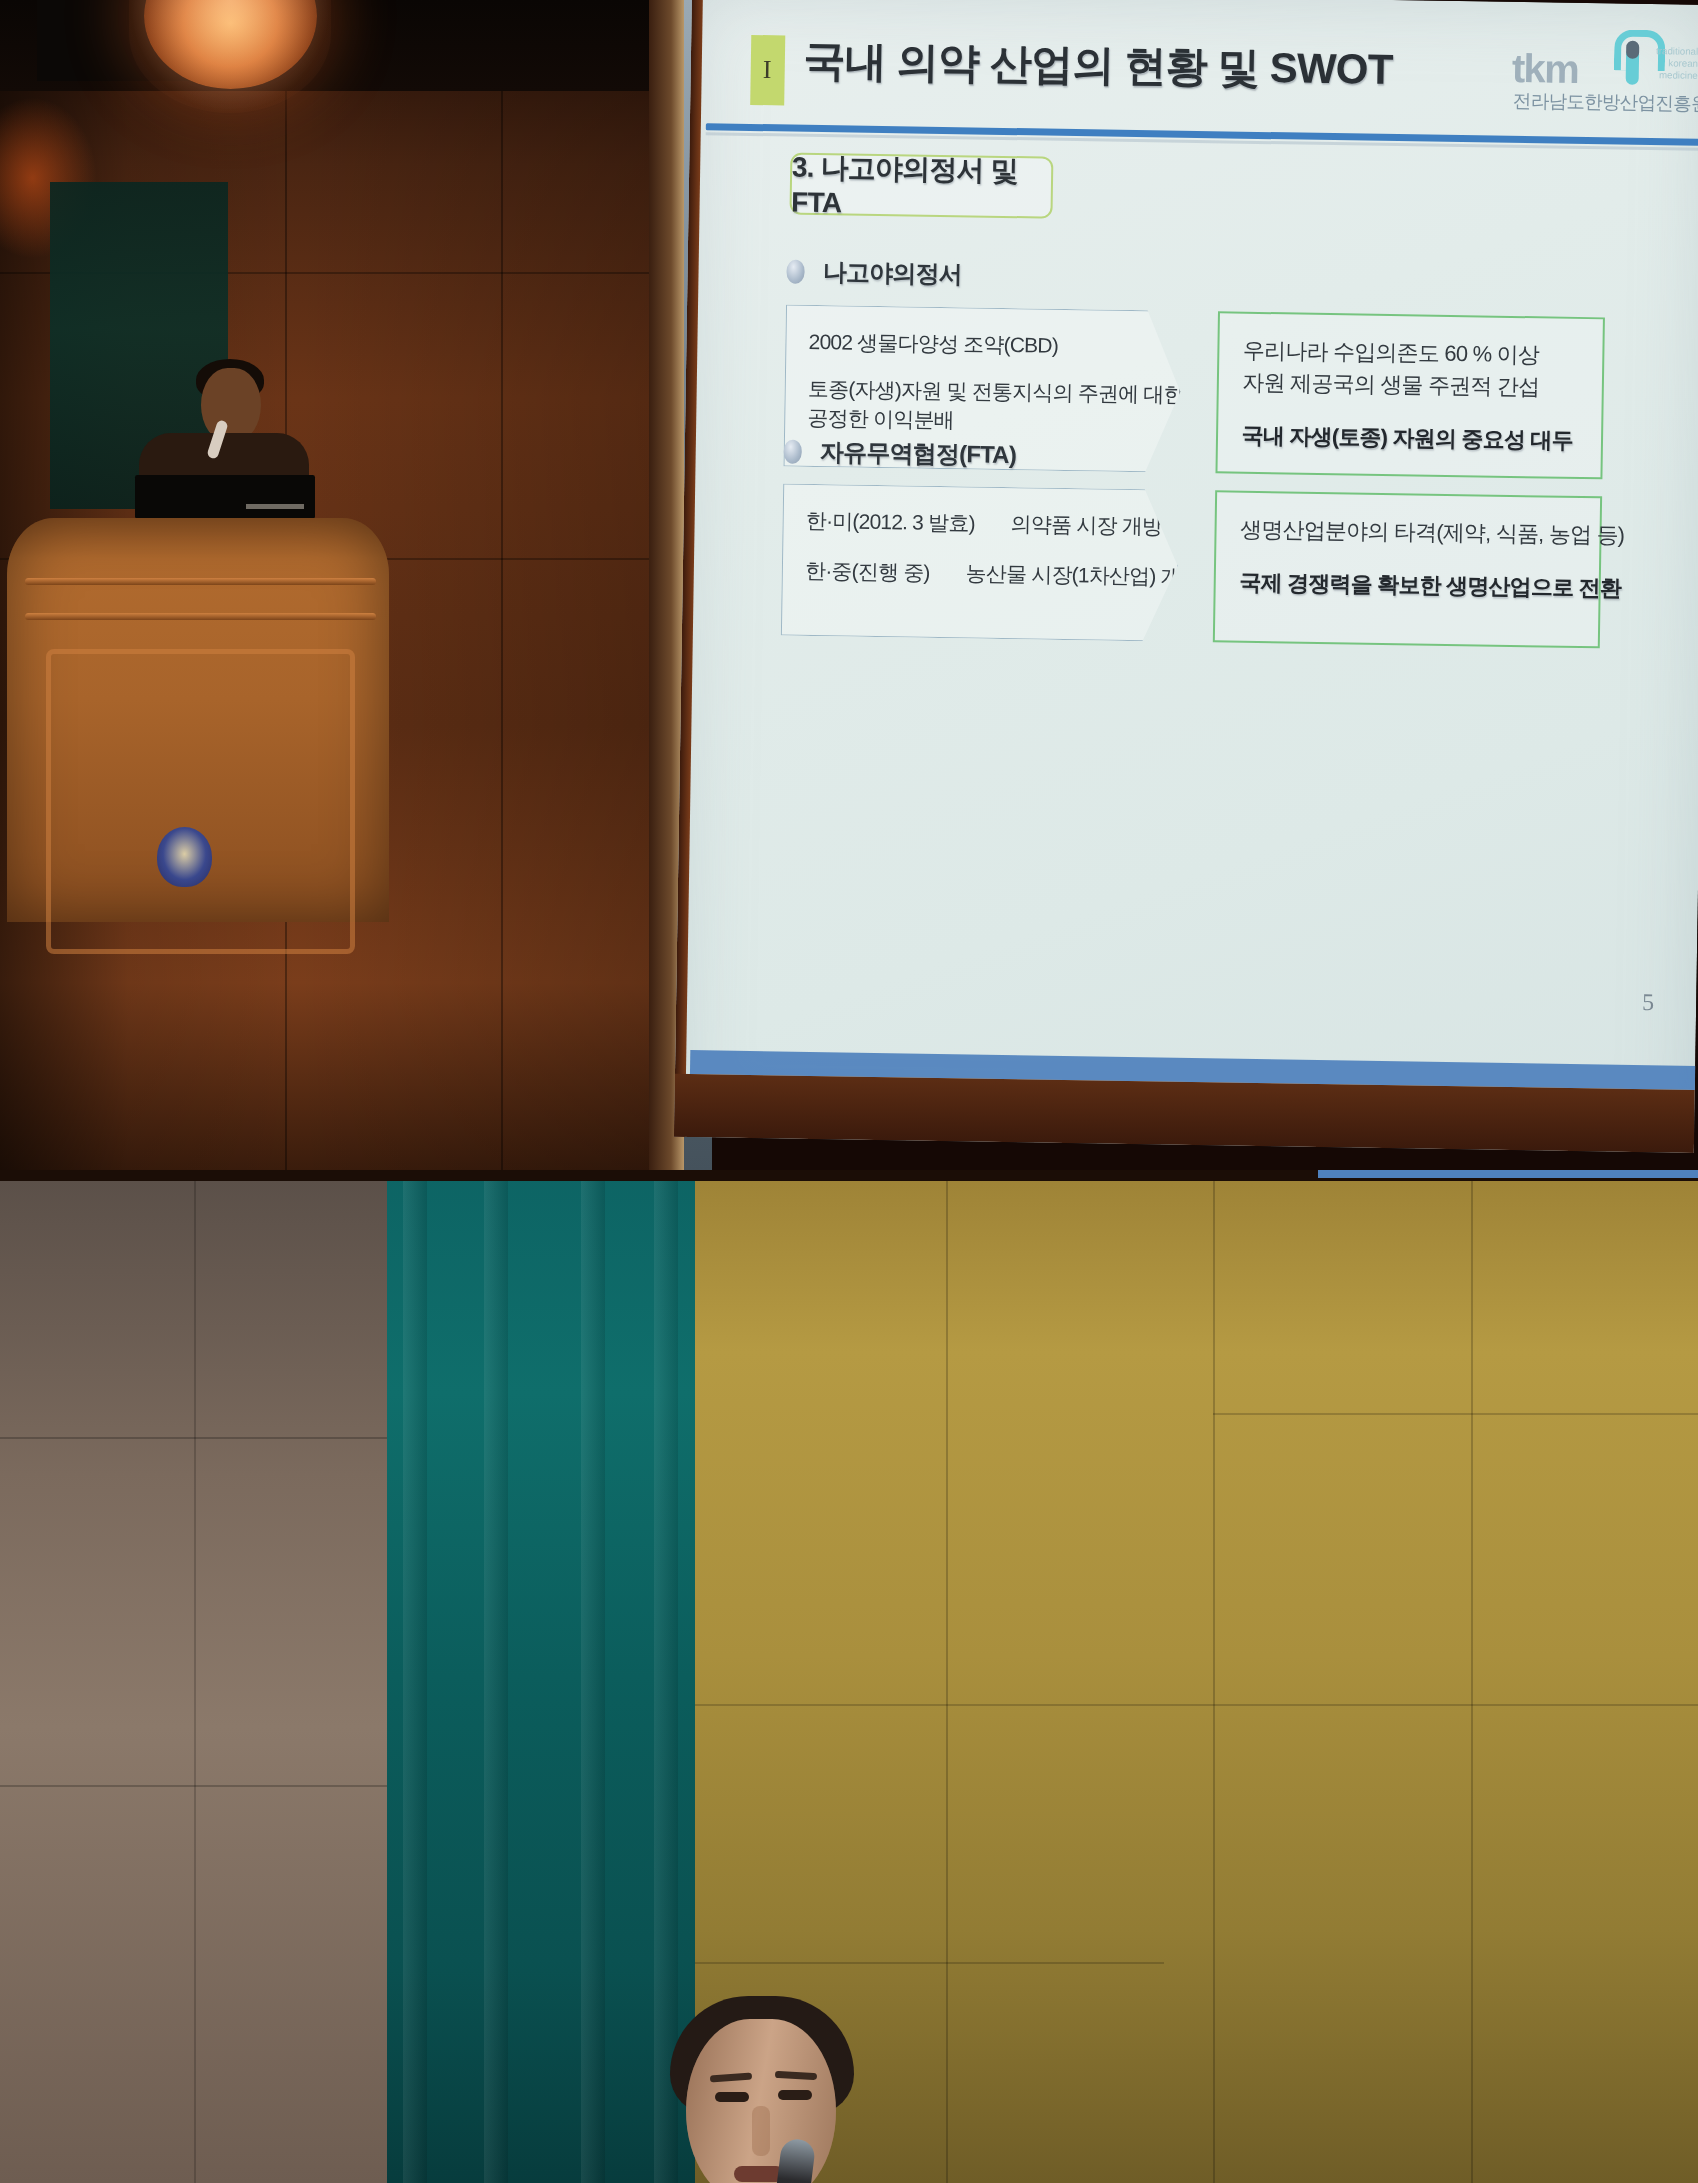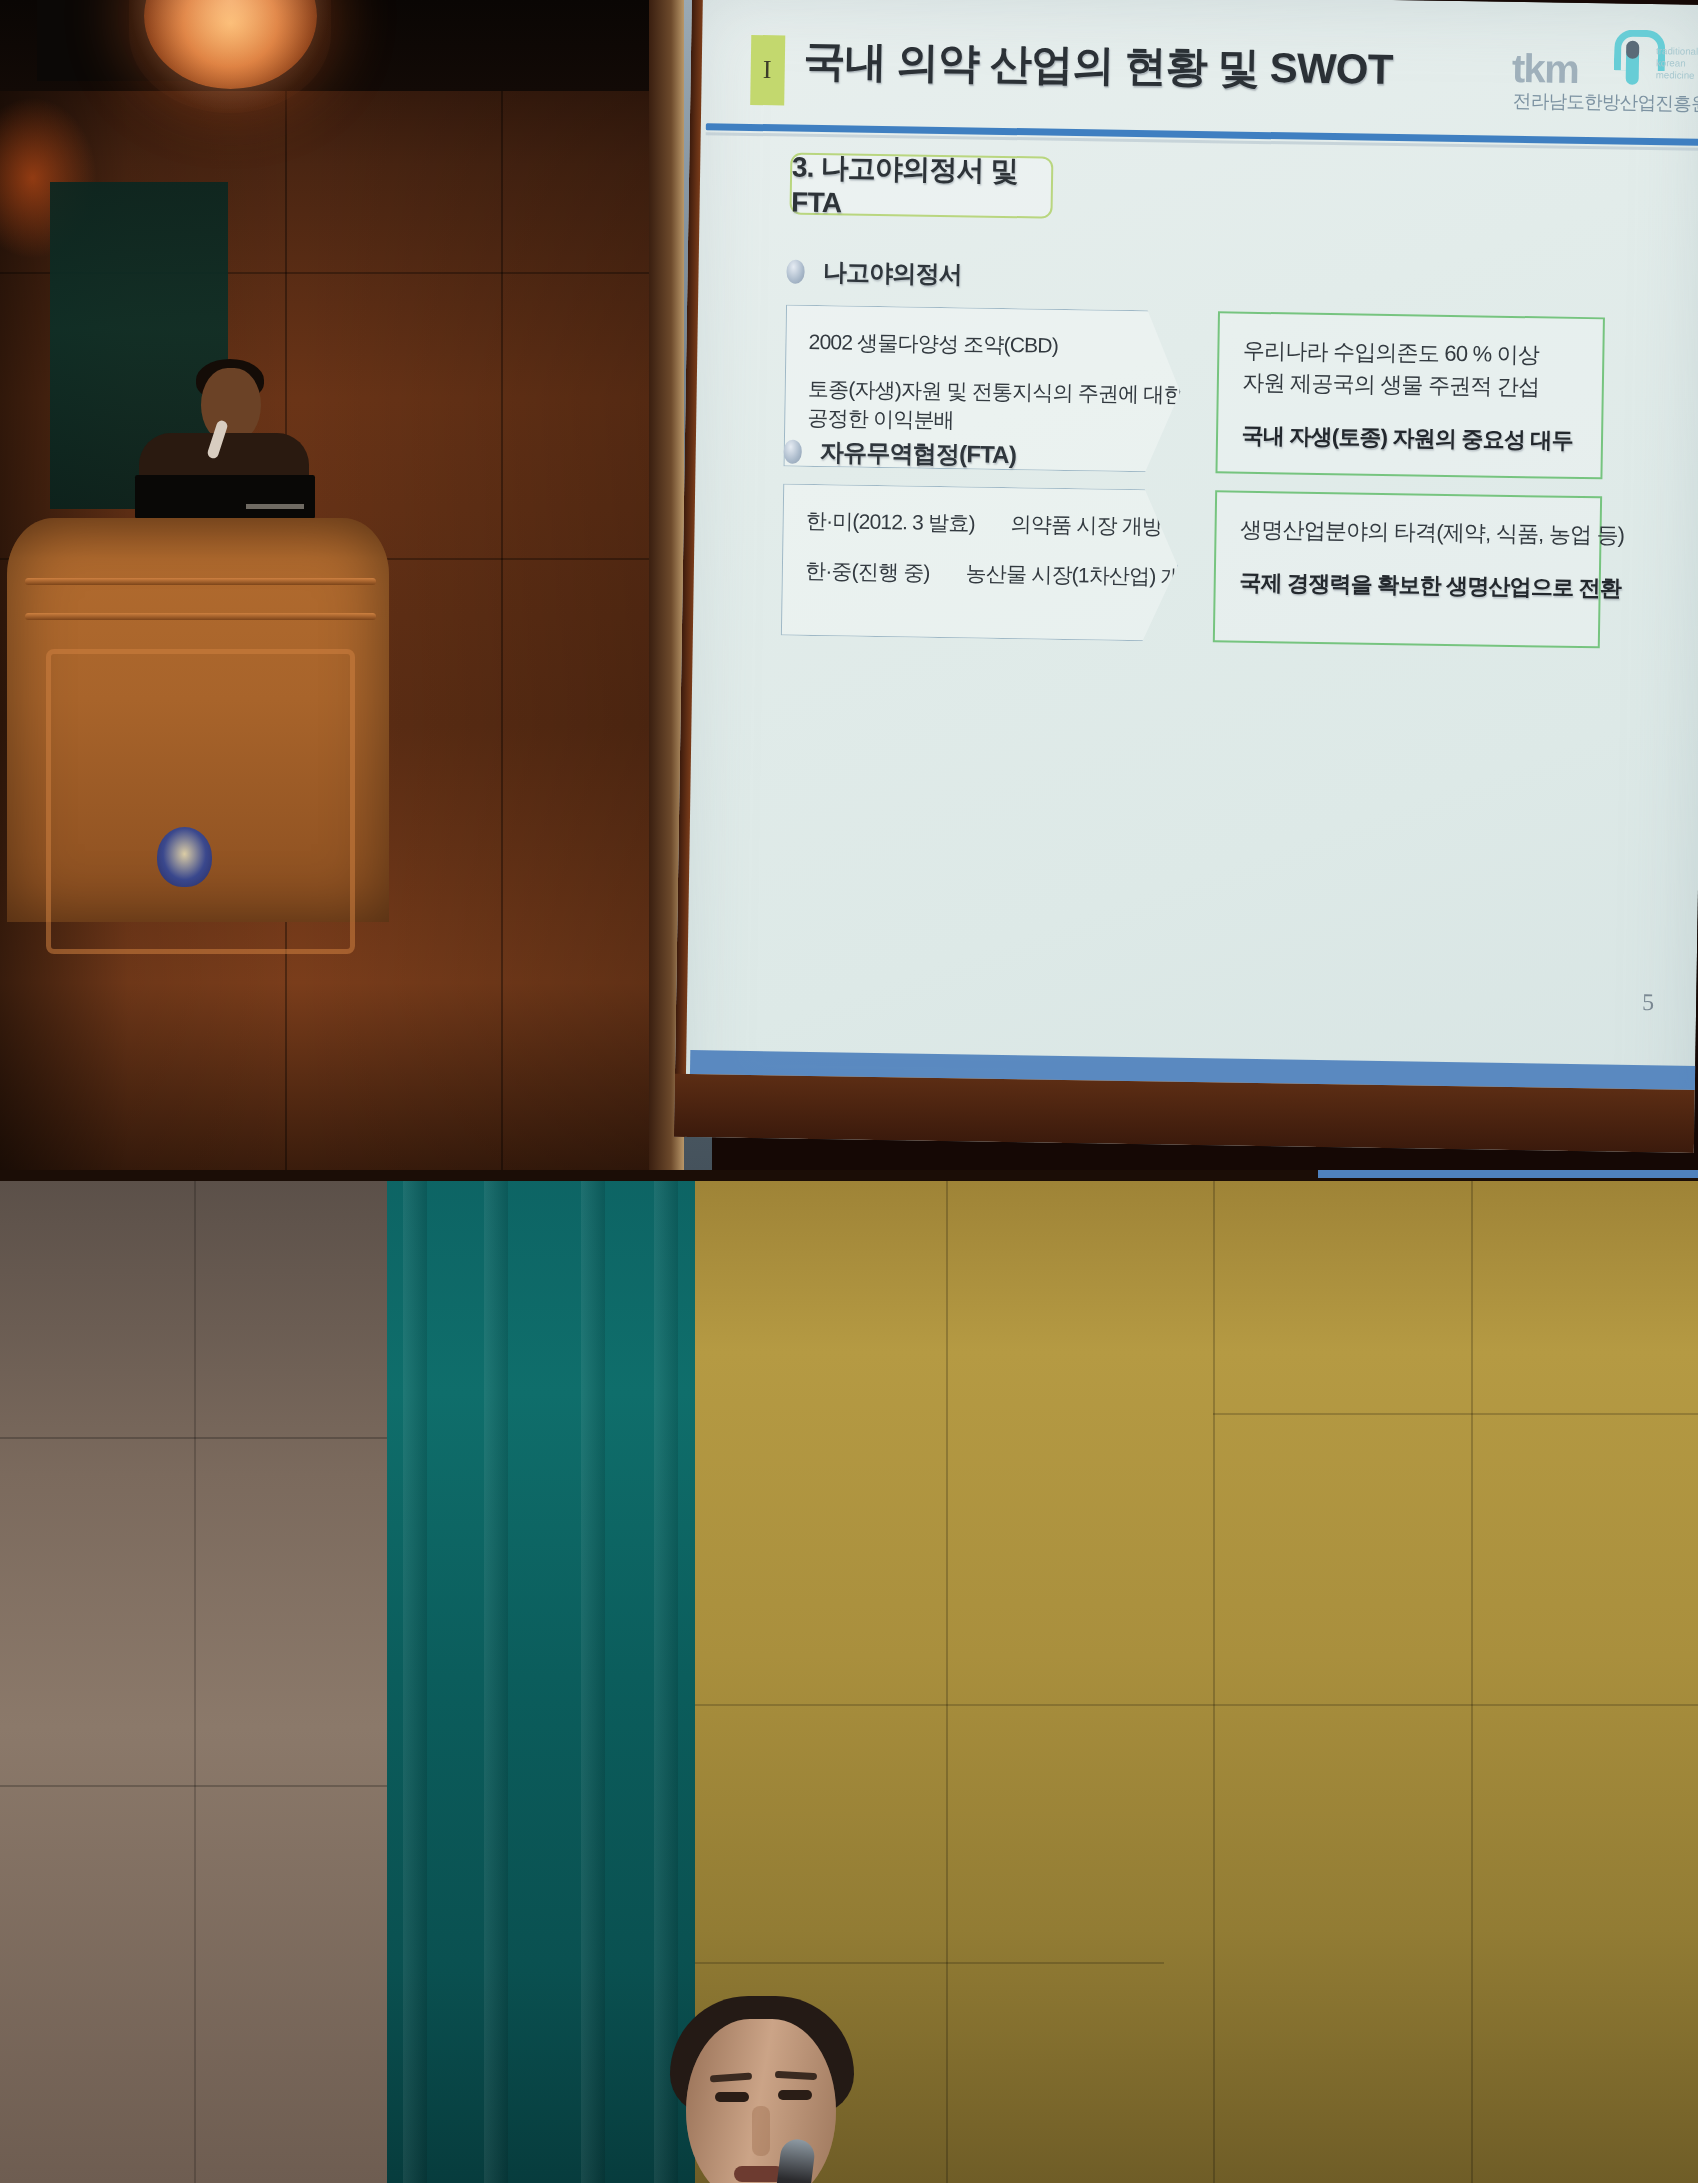--- a/index.html
+++ b/index.html
@@ -69,21 +69,21 @@
   .title-rule{position:absolute;left:1.6px;right:-4.9px;top:126px;height:7.3px;background:#3f7fc1;border-radius:1.6px;}
   .title-rule2{position:absolute;left:1.6px;right:-4.9px;top:135px;height:3.2px;background:rgba(180,195,205,.6);}
 
   
   .logo{position:absolute;right:18px;top:18px;width:173px;height:84px;}
   .logo-tkm{position:absolute;left:0;top:18px;font-size:40px;font-weight:bold;color:#9fb0bb;letter-spacing:-1.6px;font-family:"Liberation Sans",sans-serif;}
   .logo-mark{position:absolute;left:102px;top:0px;width:37px;height:55px;}
   .logo-mark .cup{position:absolute;left:0;top:0;width:37px;height:34px;border:7.3px solid #67cdd6;border-bottom:none;border-radius:18.6px 18.6px 0 0;}
   .logo-mark .stem{position:absolute;left:12px;top:18px;width:13px;height:37px;border-radius:6.5px;background:#67cdd6;}
   .logo-mark .dot{position:absolute;left:12px;top:11.3px;width:13px;height:18px;border-radius:6.5px;background:#5a6b78;}
-  .logo-en{position:absolute;left:144px;top:14.6px;font-size:9.7px;line-height:12px;color:#a8c8cf;}
+  .logo-en{position:absolute;left:144px;top:14.6px;font-size:9.7px;line-height:12px;color:#a8c8cf;text-align:right;}
   .logo-kr{position:absolute;left:1.6px;top:60px;font-size:18.6px;color:#7d93a2;white-space:nowrap;letter-spacing:-0.8px;}
 
   
   .pill{position:absolute;left:86px;top:154px;width:259px;height:58px;border:2.4px solid #b9d67f;border-radius:11.3px;
     background:rgba(255,255,255,.25);display:flex;align-items:center;justify-content:center;}
   .pill span{font-size:28px;font-weight:bold;color:#2d3338;letter-spacing:-0.8px;text-shadow:0.8px 1.6px 1.6px rgba(130,140,150,.5);}
 
   
   .bullet{position:absolute;display:flex;align-items:center;gap:18px;}
   .bullet .bdot{width:18.6px;height:23.4px;border-radius:50%;background:radial-gradient(ellipse at 38% 30%,#e6ecf3,#a9b9ca 60%,#8c9cae);}

